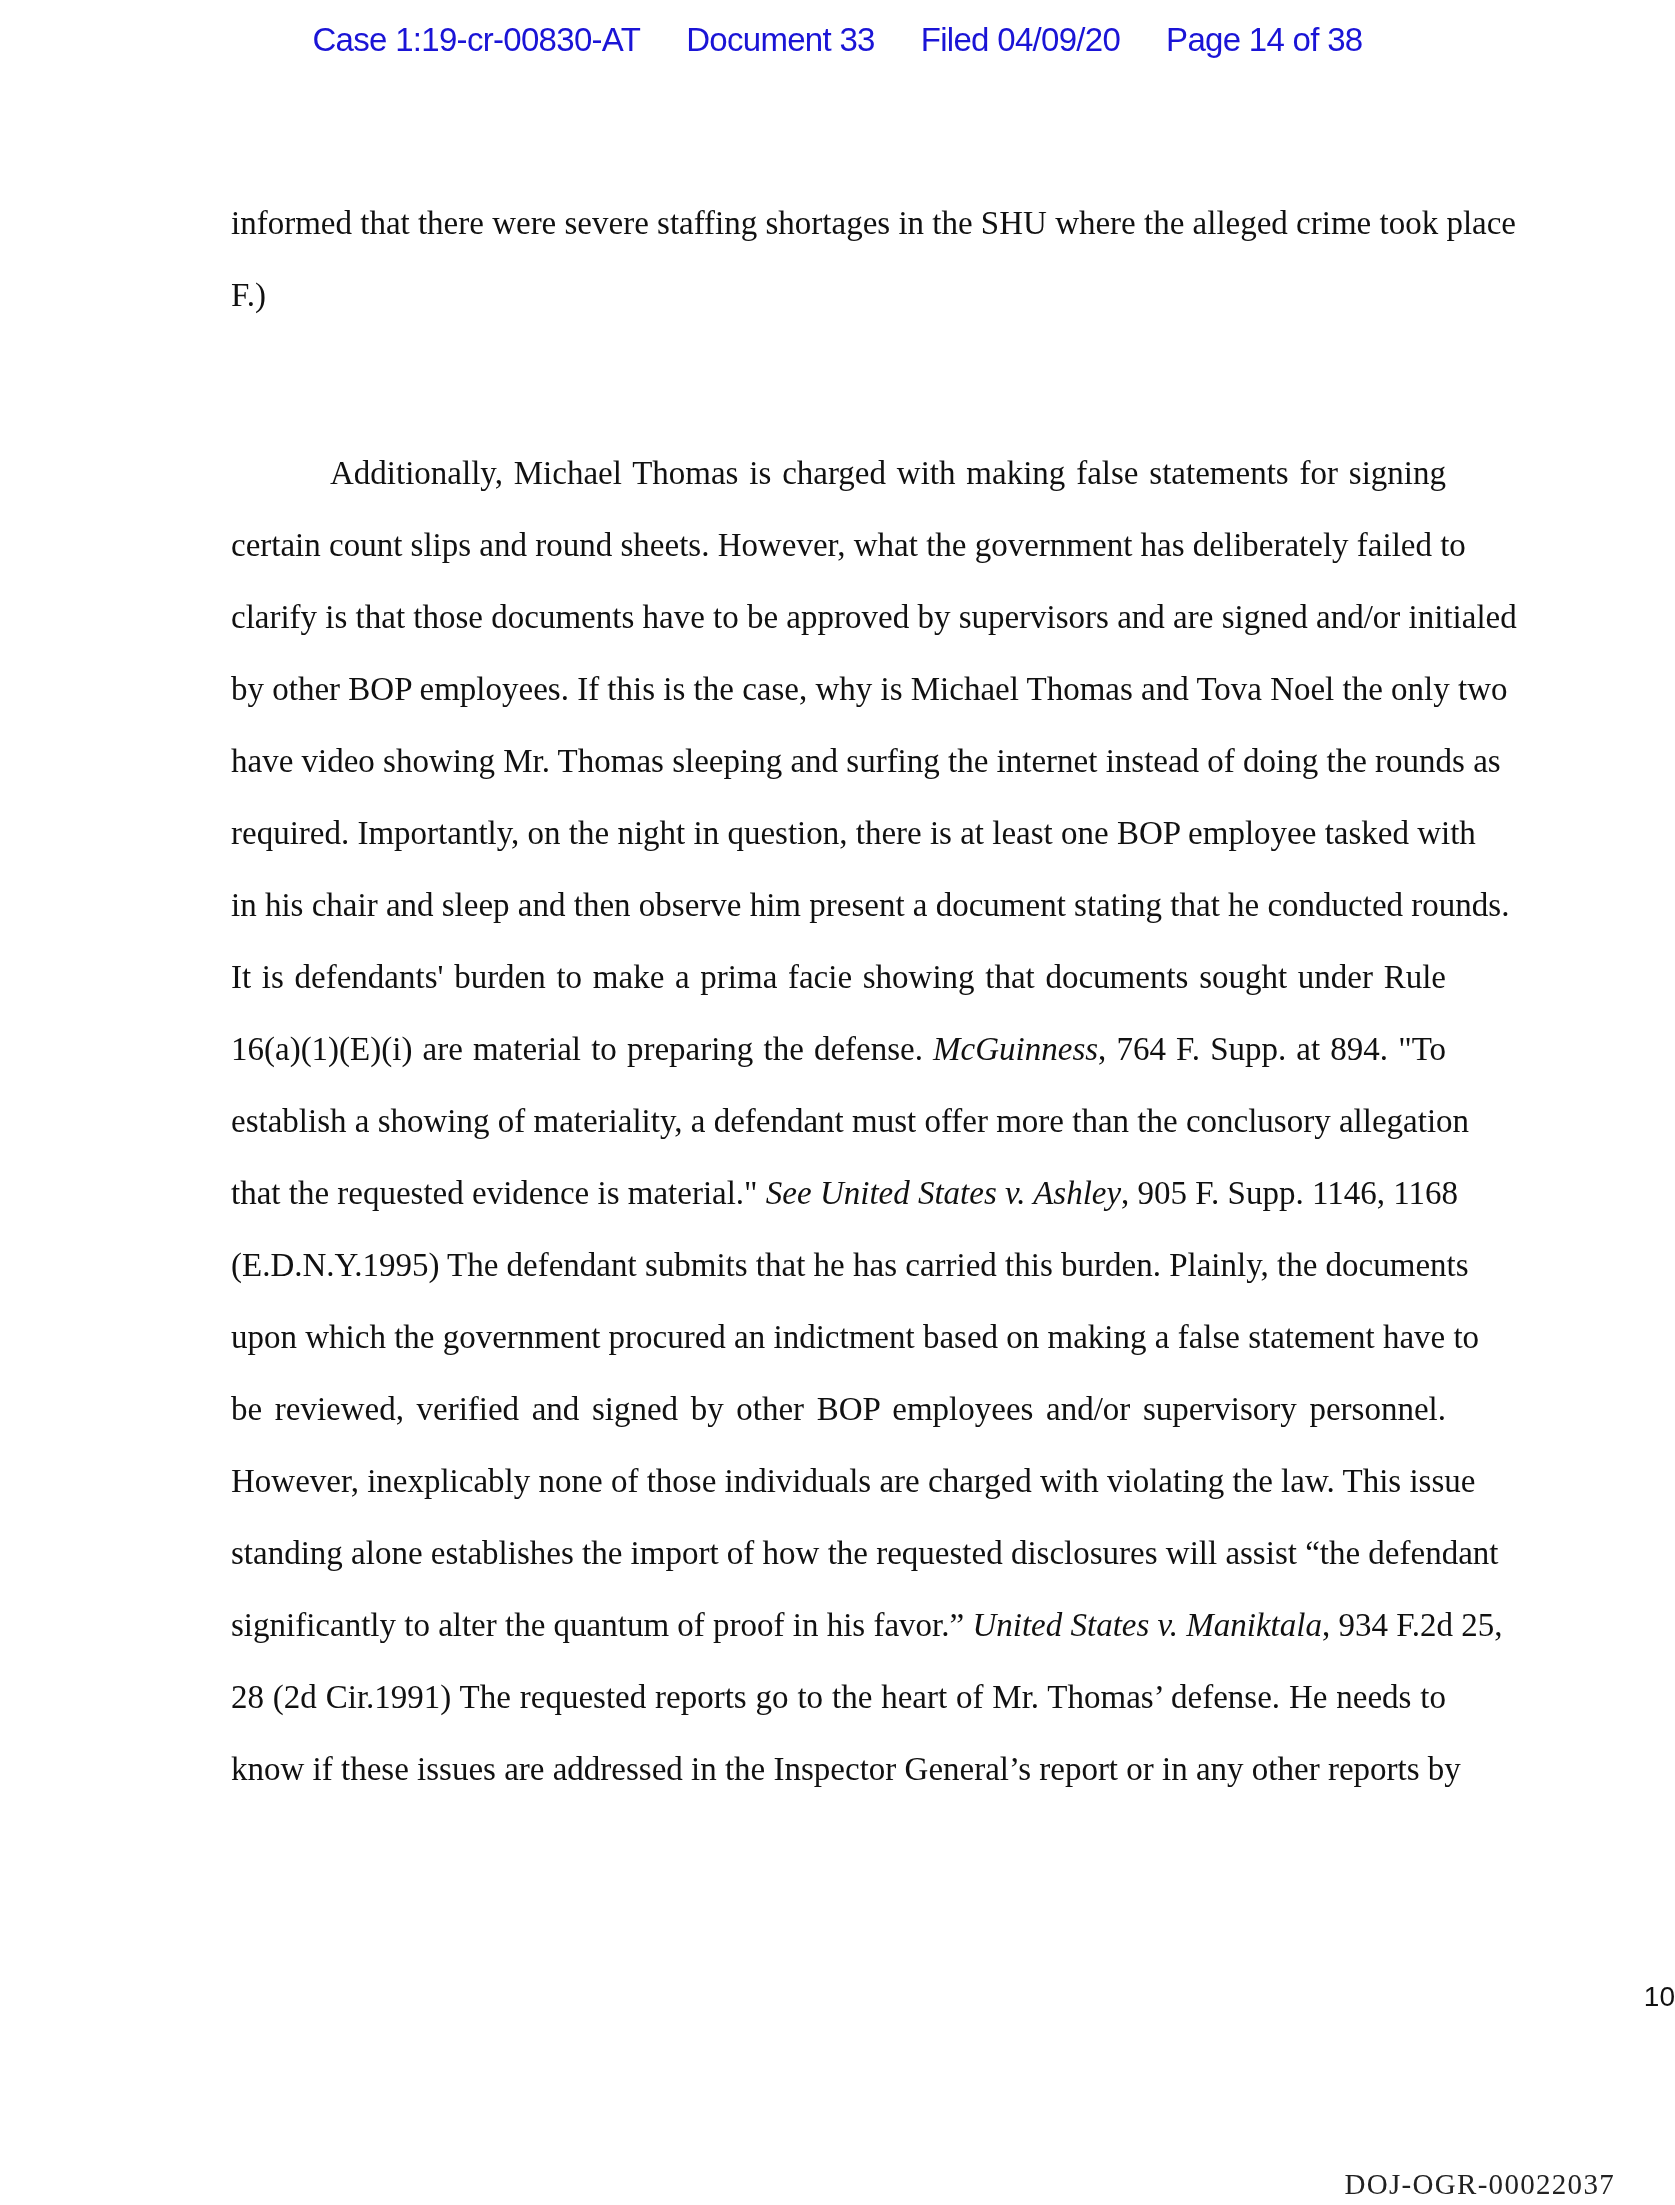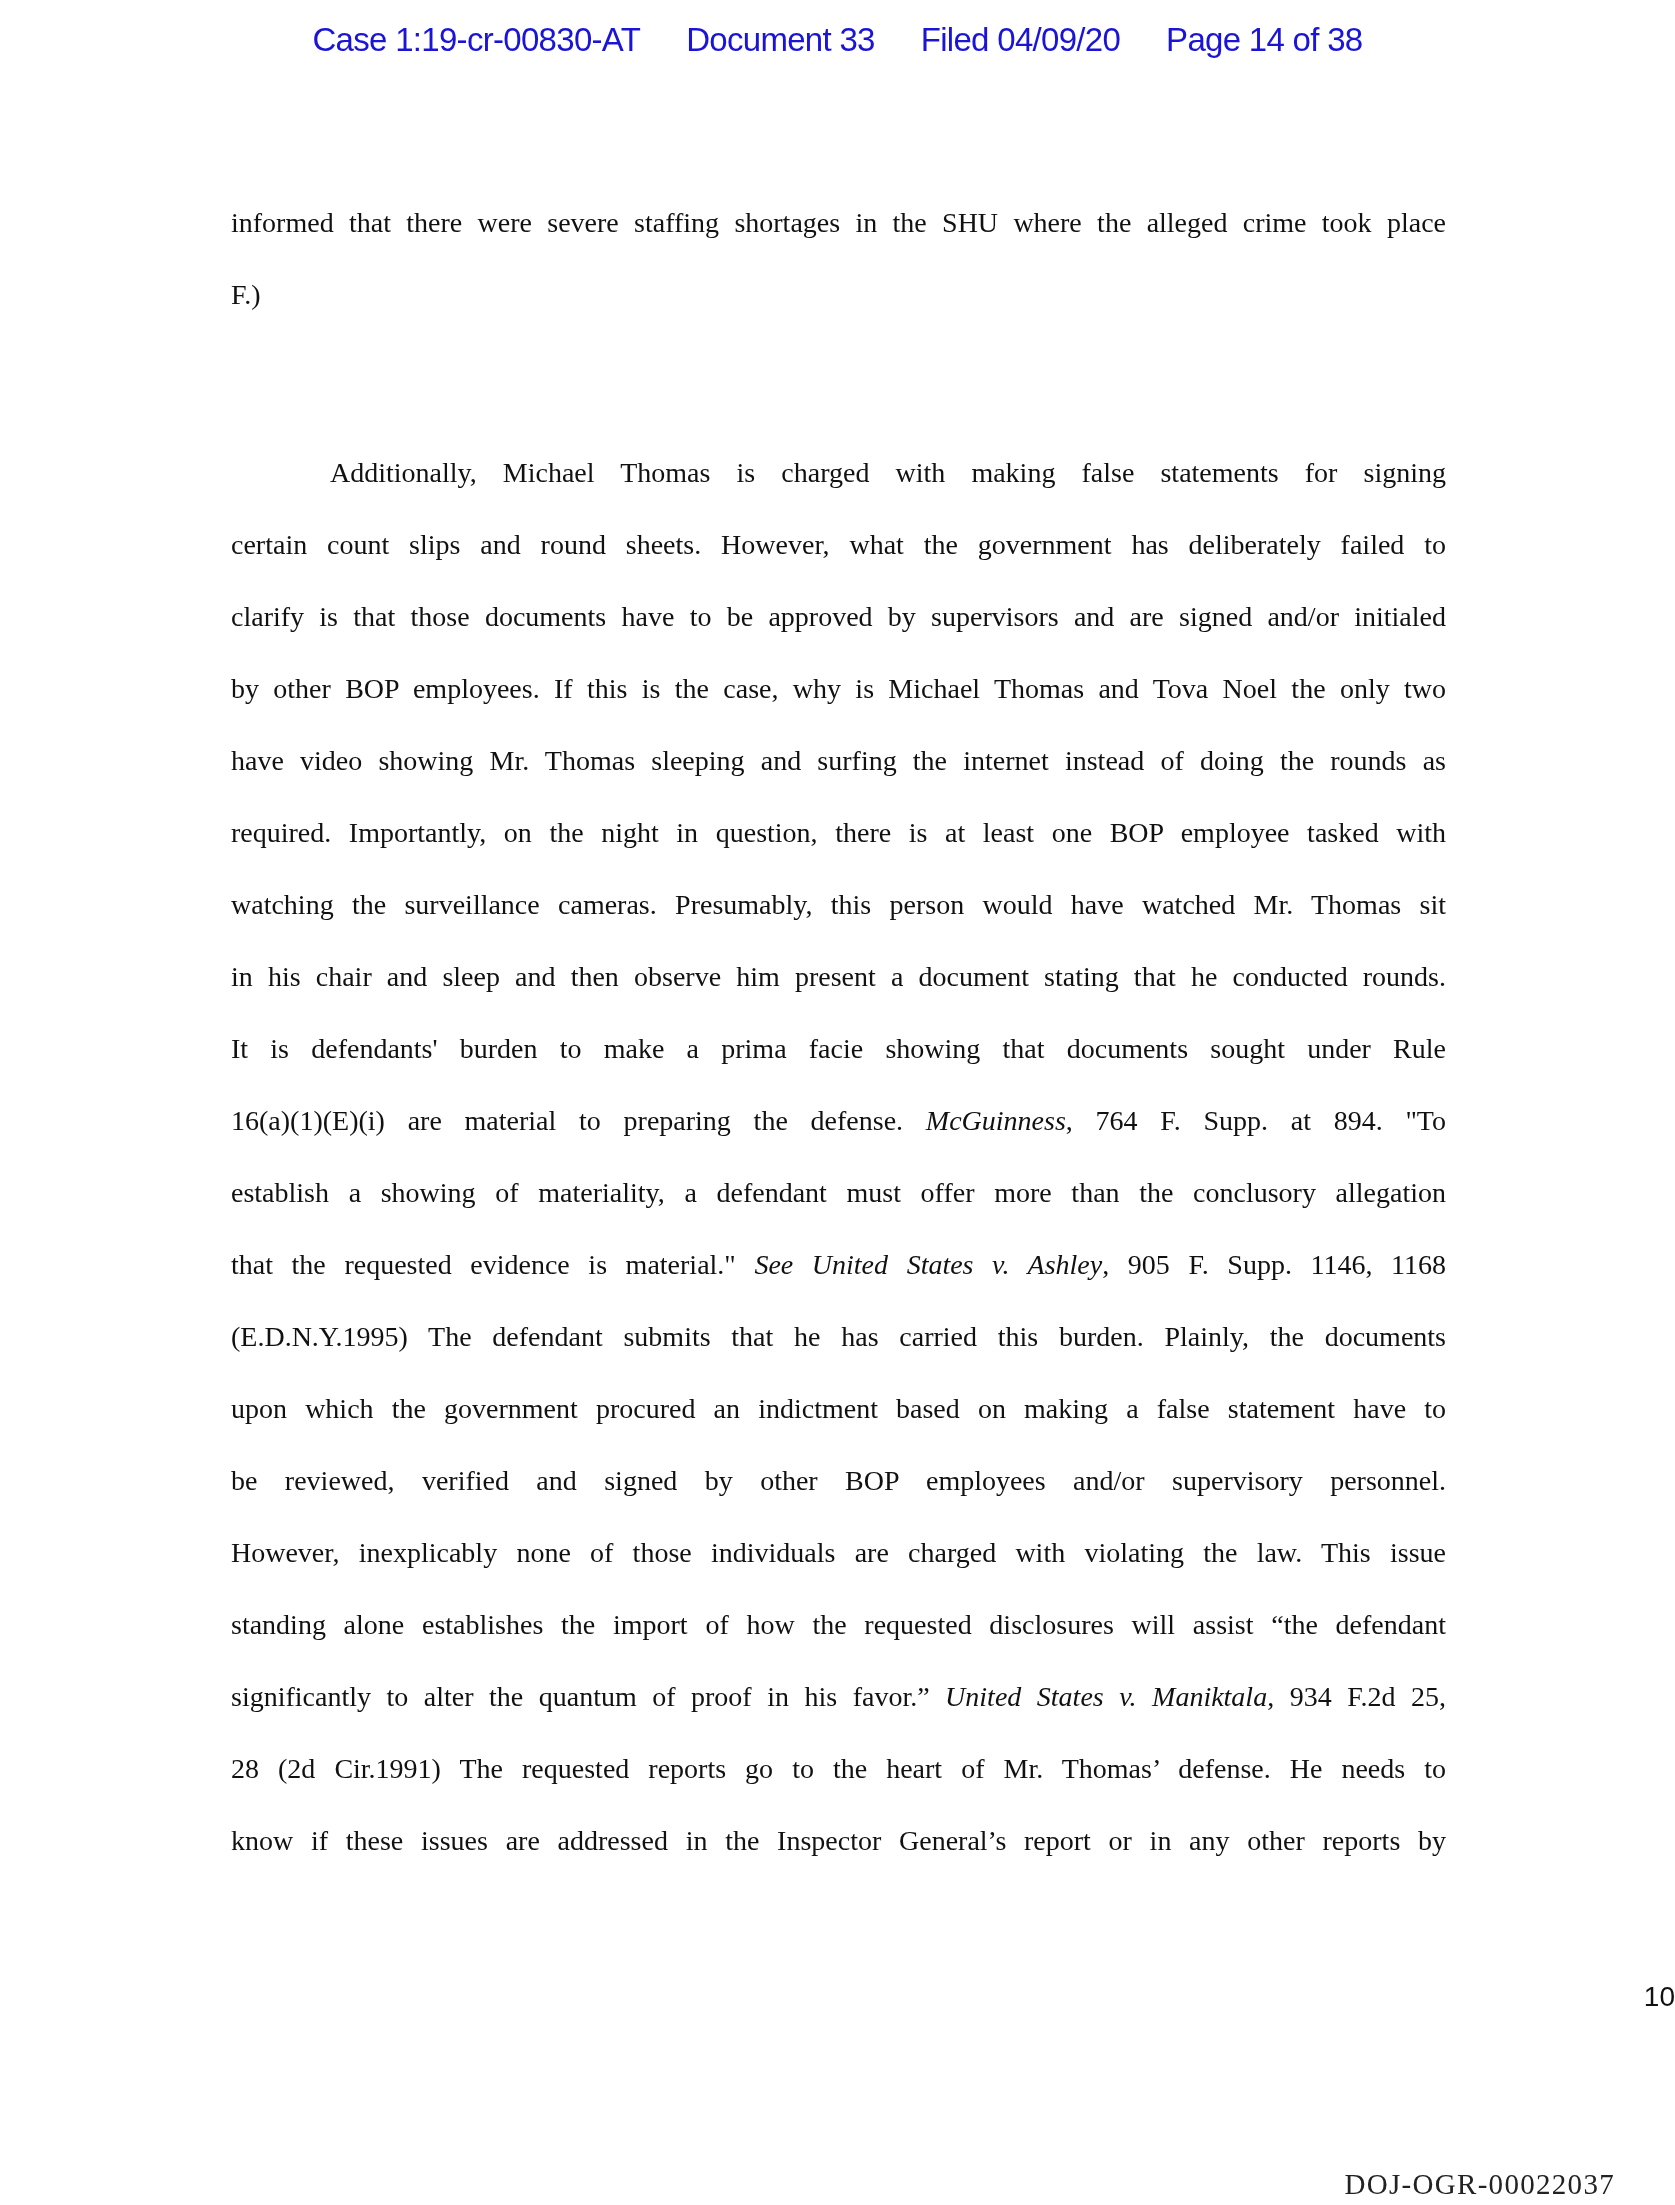--- a/index.html
+++ b/index.html
@@ -6,21 +6,21 @@
     body { width: 1675px; height: 2205px; position: relative; overflow: hidden; }
     .header {
       position: absolute; top: 21px; left: 0; width: 1675px; height: 46px;
       display: flex; justify-content: center; gap: 46px;
       font-family: "Liberation Sans", sans-serif; font-size: 33px; color: #1a14d6;
       letter-spacing: -0.7px; white-space: nowrap;
     }
     .header span { display: inline-block; }
     .body-text {
       position: absolute; left: 231px; width: 1215px;
-      font-family: "Liberation Serif", serif; font-size: 28px; color: #111111;
+      font-family: "Liberation Serif", serif; font-size: 33px; color: #111111;
       line-height: 72px;
     }
     .line {
       display: block; height: 72px; white-space: nowrap;
       text-align: justify; text-align-last: justify;
     }
     .line.last { text-align-last: left; }
     .line.indent { padding-left: 99px; }
     .line i { font-style: italic; }
     #p1 { top: 187px; }
@@ -52,21 +52,20 @@
   <span class="line last">F.)</span>
 </div>
 
 <div class="body-text" id="p2">
   <span class="line indent">Additionally, Michael Thomas is charged with making false statements for signing</span>
   <span class="line">certain count slips and round sheets. However, what the government has deliberately failed to</span>
   <span class="line">clarify is that those documents have to be approved by supervisors and are signed and/or initialed</span>
   <span class="line">by other BOP employees. If this is the case, why is Michael Thomas and Tova Noel the only two</span>
   <span class="line">have video showing Mr. Thomas sleeping and surfing the internet instead of doing the rounds as</span>
   <span class="line">required. Importantly, on the night in question, there is at least one BOP employee tasked with</span>
-  <span class="line">watching the surveillance cameras. Presumably, this person would have watched Mr. Thomas sit</span>
   <span class="line">in his chair and sleep and then observe him present a document stating that he conducted rounds.</span>
   <span class="line">It is defendants' burden to make a prima facie showing that documents sought under Rule</span>
   <span class="line">
     <span>16(a)(1)(E)(i) are material to preparing the defense. </span><i>McGuinness</i><span>, 764 F. Supp. at 894. "To</span>
   </span>
   <span class="line">establish a showing of materiality, a defendant must offer more than the conclusory allegation</span>
   <span class="line">
     <span>that the requested evidence is material." </span><i>See United States v. Ashley</i><span>, 905 F. Supp. 1146, 1168</span>
   </span>
   <span class="line">(E.D.N.Y.1995) The defendant submits that he has carried this burden. Plainly, the documents</span>

